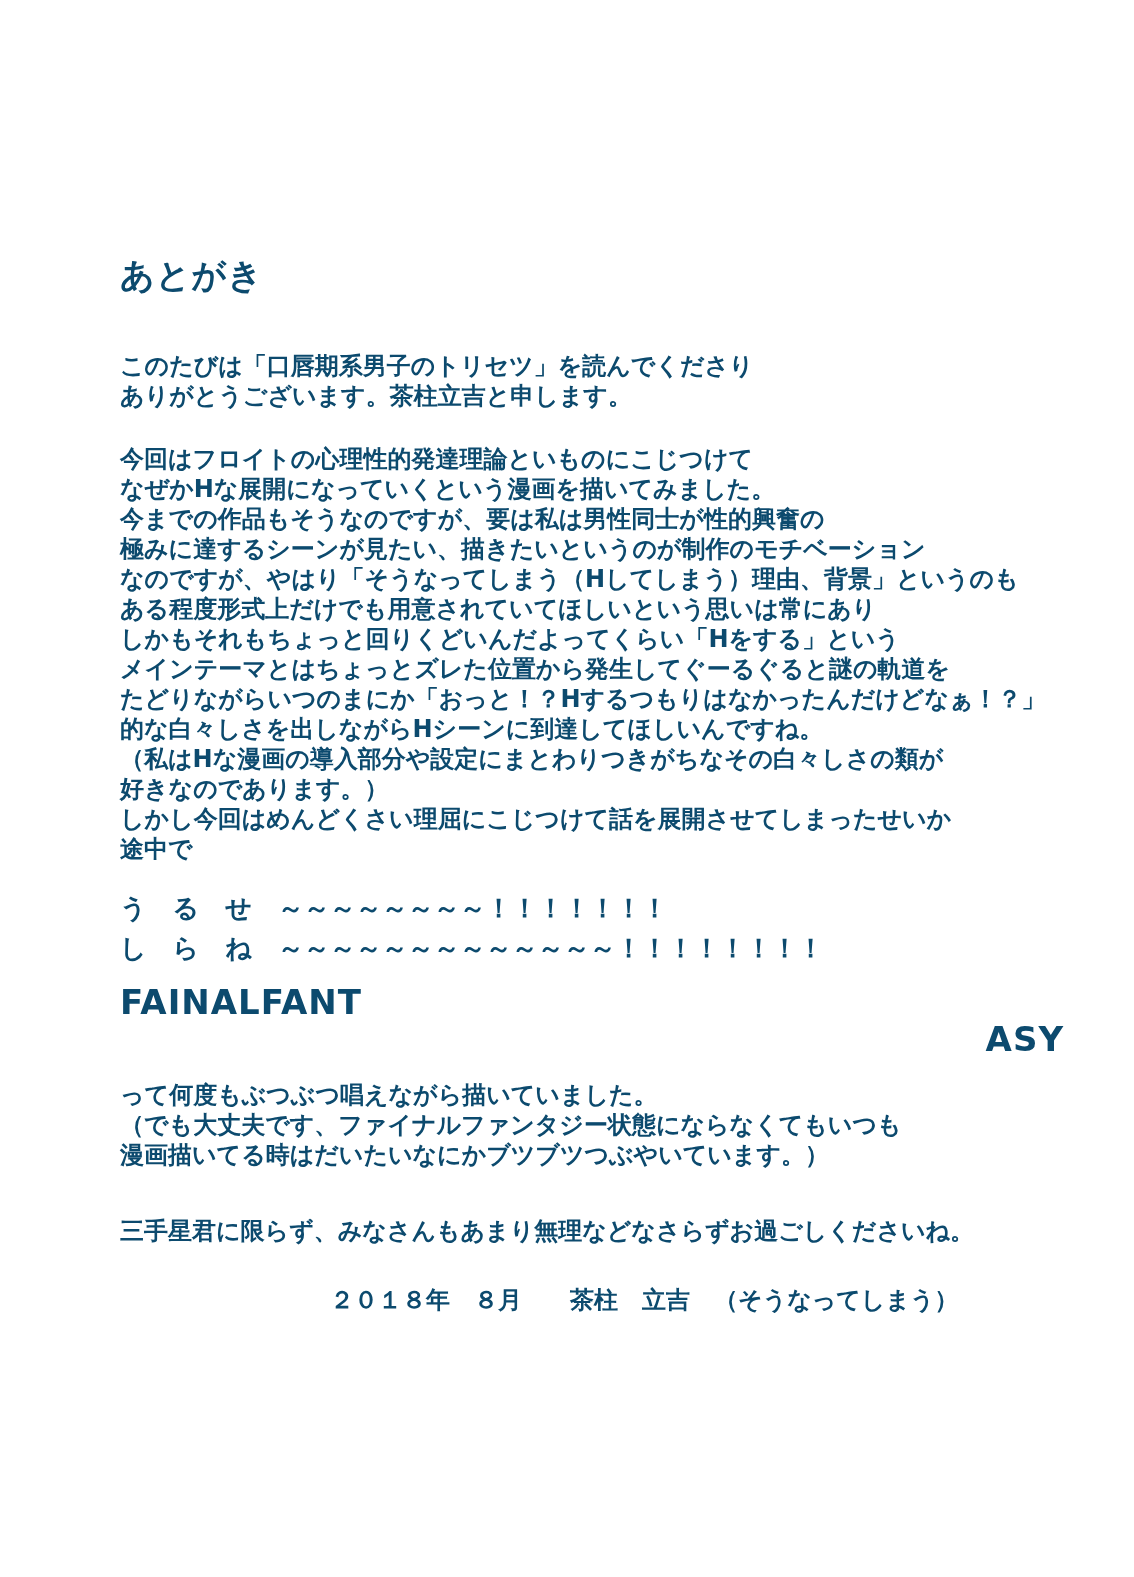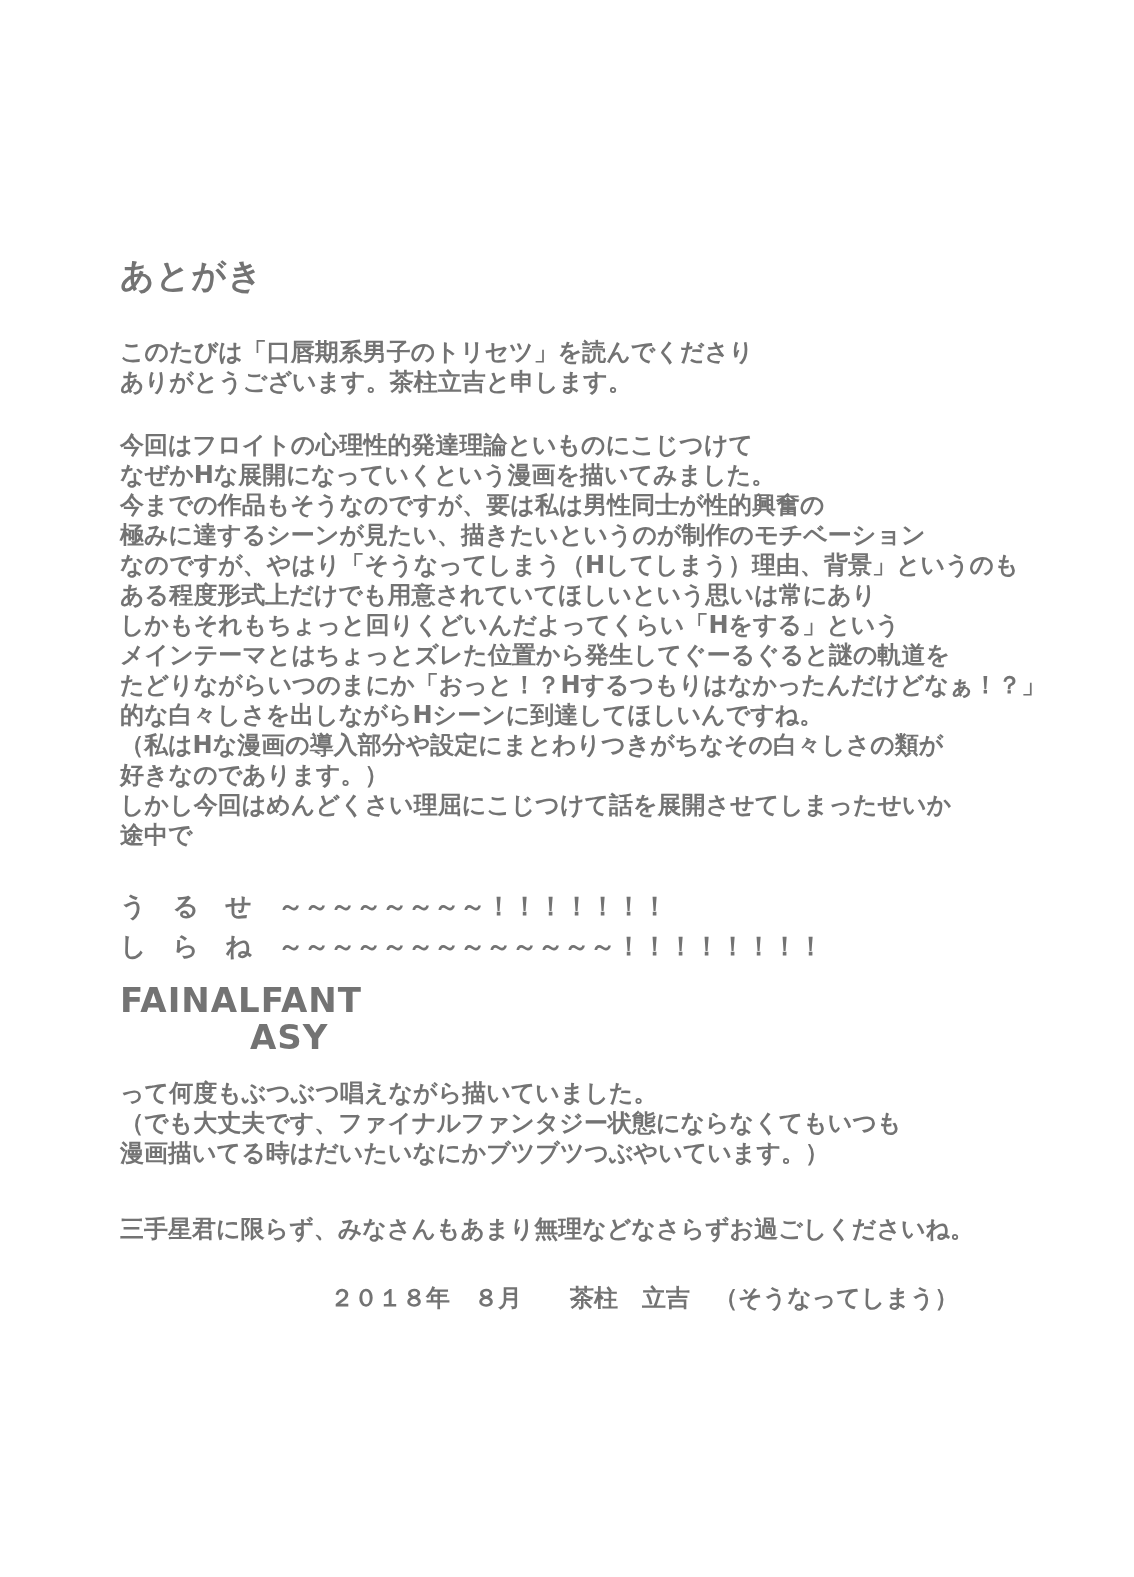--- a/index.html
+++ b/index.html
@@ -7,21 +7,21 @@
     padding: 0;
     background: #ffffff;
   }
   .page {
     position: relative;
     width: 1134px;
     height: 1407px;
     background: #ffffff;
     overflow: hidden;
     font-family: "DejaVu Sans", "Liberation Sans", sans-serif;
-    color: #737373;
+    color: #0c4a6e;
   }
   .content {
     position: absolute;
     left: 120px;
     top: 256px;
     right: 70px;
   }
   .heading {
     margin: 0;
     font-size: 34px;
@@ -30,39 +30,39 @@
     letter-spacing: 1px;
   }
   .para {
     margin: 0;
     font-size: 24px;
     line-height: 30px;
     font-weight: bold;
     white-space: pre-line;
     letter-spacing: 0;
   }
-  .para-intro      { margin-top: 43px; }
+  .para-intro      { margin-top: 57px; }
   .para-motivation { margin-top: 33px; }
   .shout {
     margin: 0;
     font-size: 26px;
     line-height: 40px;
     font-weight: bold;
     white-space: pre;
   }
-  .shout-first { margin-top: 36px; }
+  .shout-first { margin-top: 24px; }
   .ff {
     margin: 0;
     font-size: 34px;
     line-height: 37px;
     font-weight: bold;
     letter-spacing: 1px;
   }
   .ff-first  { margin-top: 16px; }
-  .ff-indent { padding-left: 130px; }
+  .ff-indent { padding-left: 130px; text-align: right; }
   .para-mutter     { margin-top: 22px; }
   .para-reflection { margin-top: 32px; }
   .para-closing    { margin-top: 46px; }
   .credit {
     margin: 38px 0 0 0;
     padding-left: 210px;
     font-size: 24px;
     line-height: 32px;
     font-weight: bold;
     white-space: pre;

